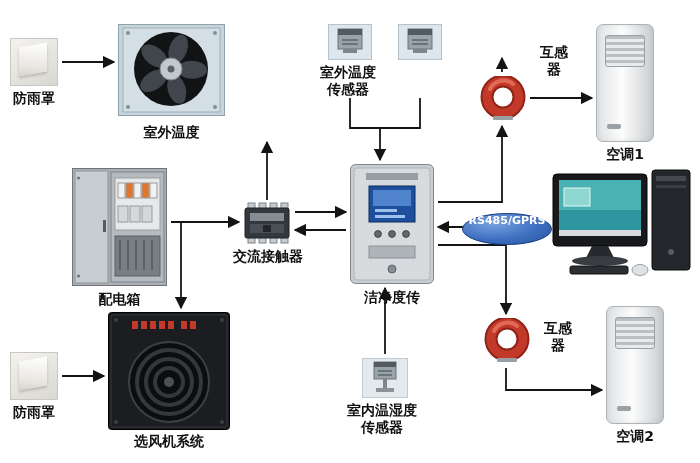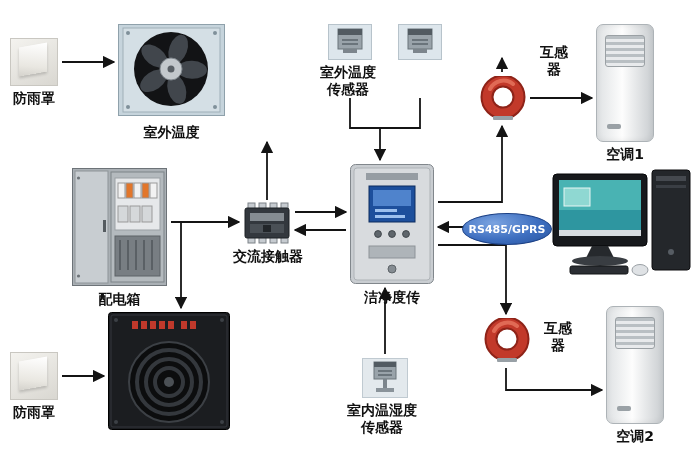--- a/index.html
+++ b/index.html
@@ -30,21 +30,21 @@
   }
   .ac-grille{
     position:absolute;left:8px;top:10px;right:8px;height:30px;border-radius:3px;
     background:repeating-linear-gradient(180deg,#b9bfc3 0 3px,#e8eaec 3px 6px);
     border:1px solid #9ba1a5;
   }
   .ac-badge{position:absolute;left:10px;bottom:12px;width:14px;height:5px;background:#9aa1a6;border-radius:2px;}
   .link-pill{
     position:absolute;z-index:2;border-radius:50%;
     background:radial-gradient(ellipse at 35% 30%,#7aa3e0,#3e6fc0 55%,#27539e);
-    border:1px solid #1c4186;display:flex;align-items:center;justify-content:center;
+    border:1px solid #1c4186;display:flex;justify-content:center;
     color:#fff;font-size:11px;font-weight:700;
   }
 </style>
 </head>
 <body>
 
 <div class="canvas">
 
   <svg class="wires" width="700" height="463">
     <defs>
@@ -242,20 +242,21 @@
       <circle cx="61" cy="70" r="32" fill="none" stroke="#34383d" stroke-width="4"></circle>
       <circle cx="61" cy="70" r="23" fill="none" stroke="#34383d" stroke-width="4"></circle>
       <circle cx="61" cy="70" r="14" fill="none" stroke="#34383d" stroke-width="4"></circle>
       <circle cx="61" cy="70" r="5" fill="#4b5055"></circle>
       <circle cx="8" cy="8" r="2" fill="#3c4045"></circle>
         <circle cx="114" cy="8" r="2" fill="#3c4045"></circle>
       <circle cx="8" cy="110" r="2" fill="#3c4045"></circle>
         <circle cx="114" cy="110" r="2" fill="#3c4045"></circle>
     </svg>
   </div>
+  <div class="node-label" style="left:108px;top:433px;width:122px;">选风机系统</div>
 
   <div class="node" style="left:362px;top:358px;width:46px;height:40px;">
     <svg viewBox="0 0 46 40">
       <rect x="0.5" y="0.5" width="45" height="39" fill="#e3e9ed" stroke="#c0cad1"></rect>
       <rect x="12" y="4" width="22" height="17" fill="#99a3aa" stroke="#6a747b"></rect>
       <rect x="12" y="4" width="22" height="5" fill="#525b62"></rect>
       <rect x="16" y="12" width="14" height="2" fill="#6a747b"></rect>
       <rect x="16" y="16" width="14" height="2" fill="#6a747b"></rect>
       <rect x="21" y="21" width="4" height="9" fill="#7c858c"></rect>
       <rect x="14" y="30" width="18" height="4" fill="#8a939a"></rect>

